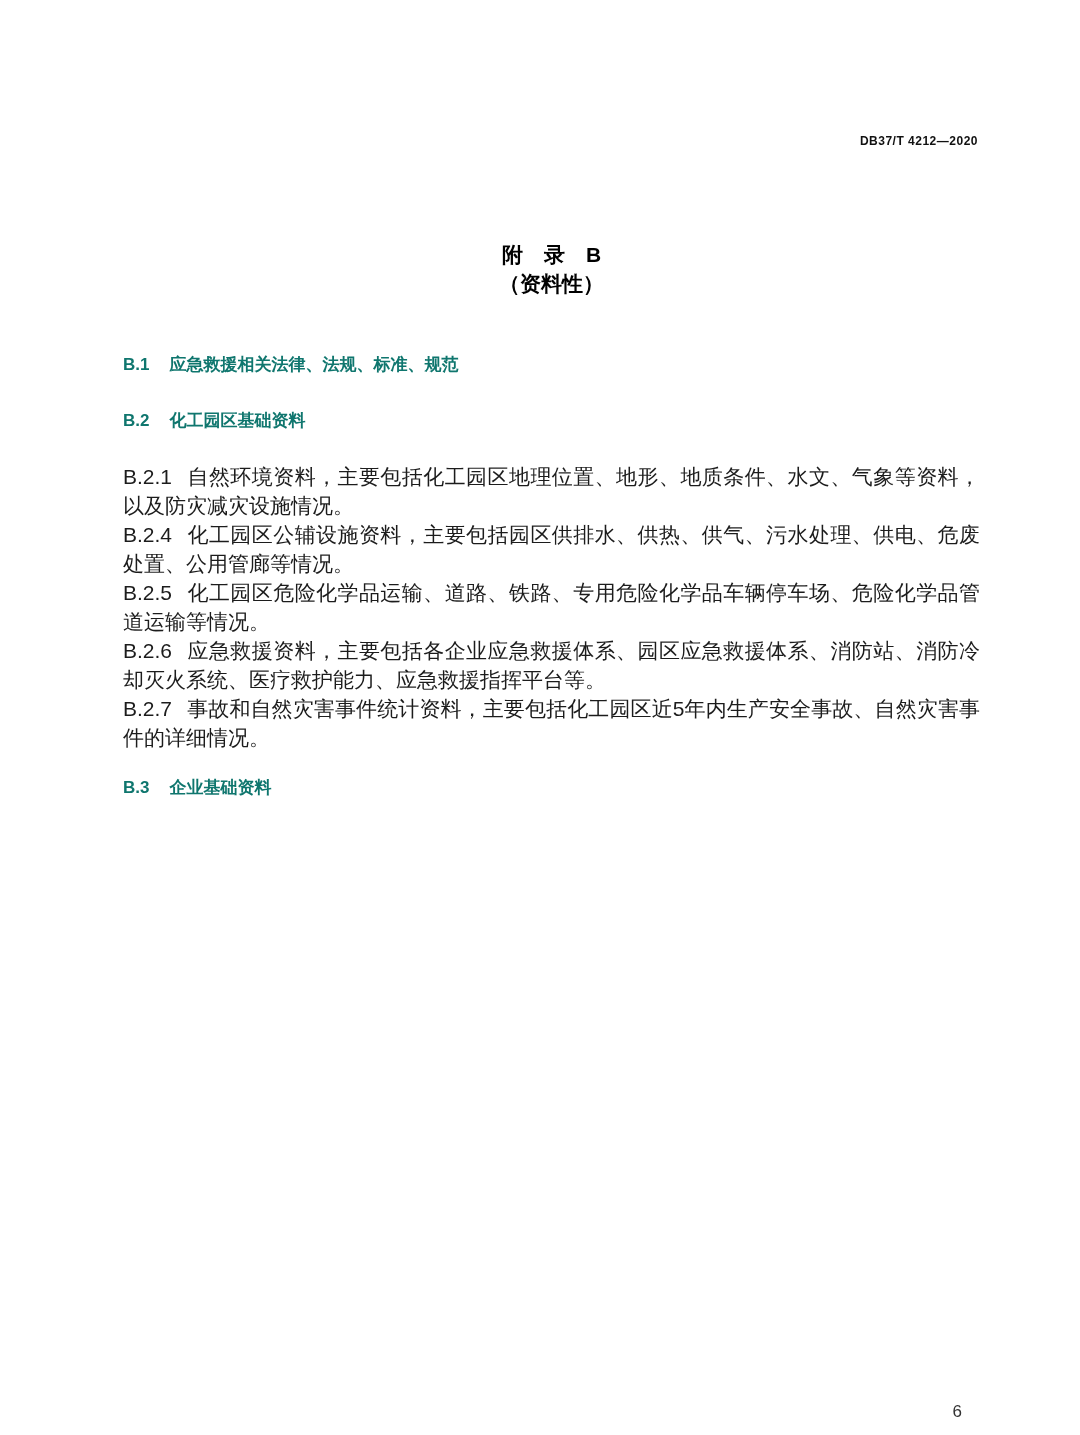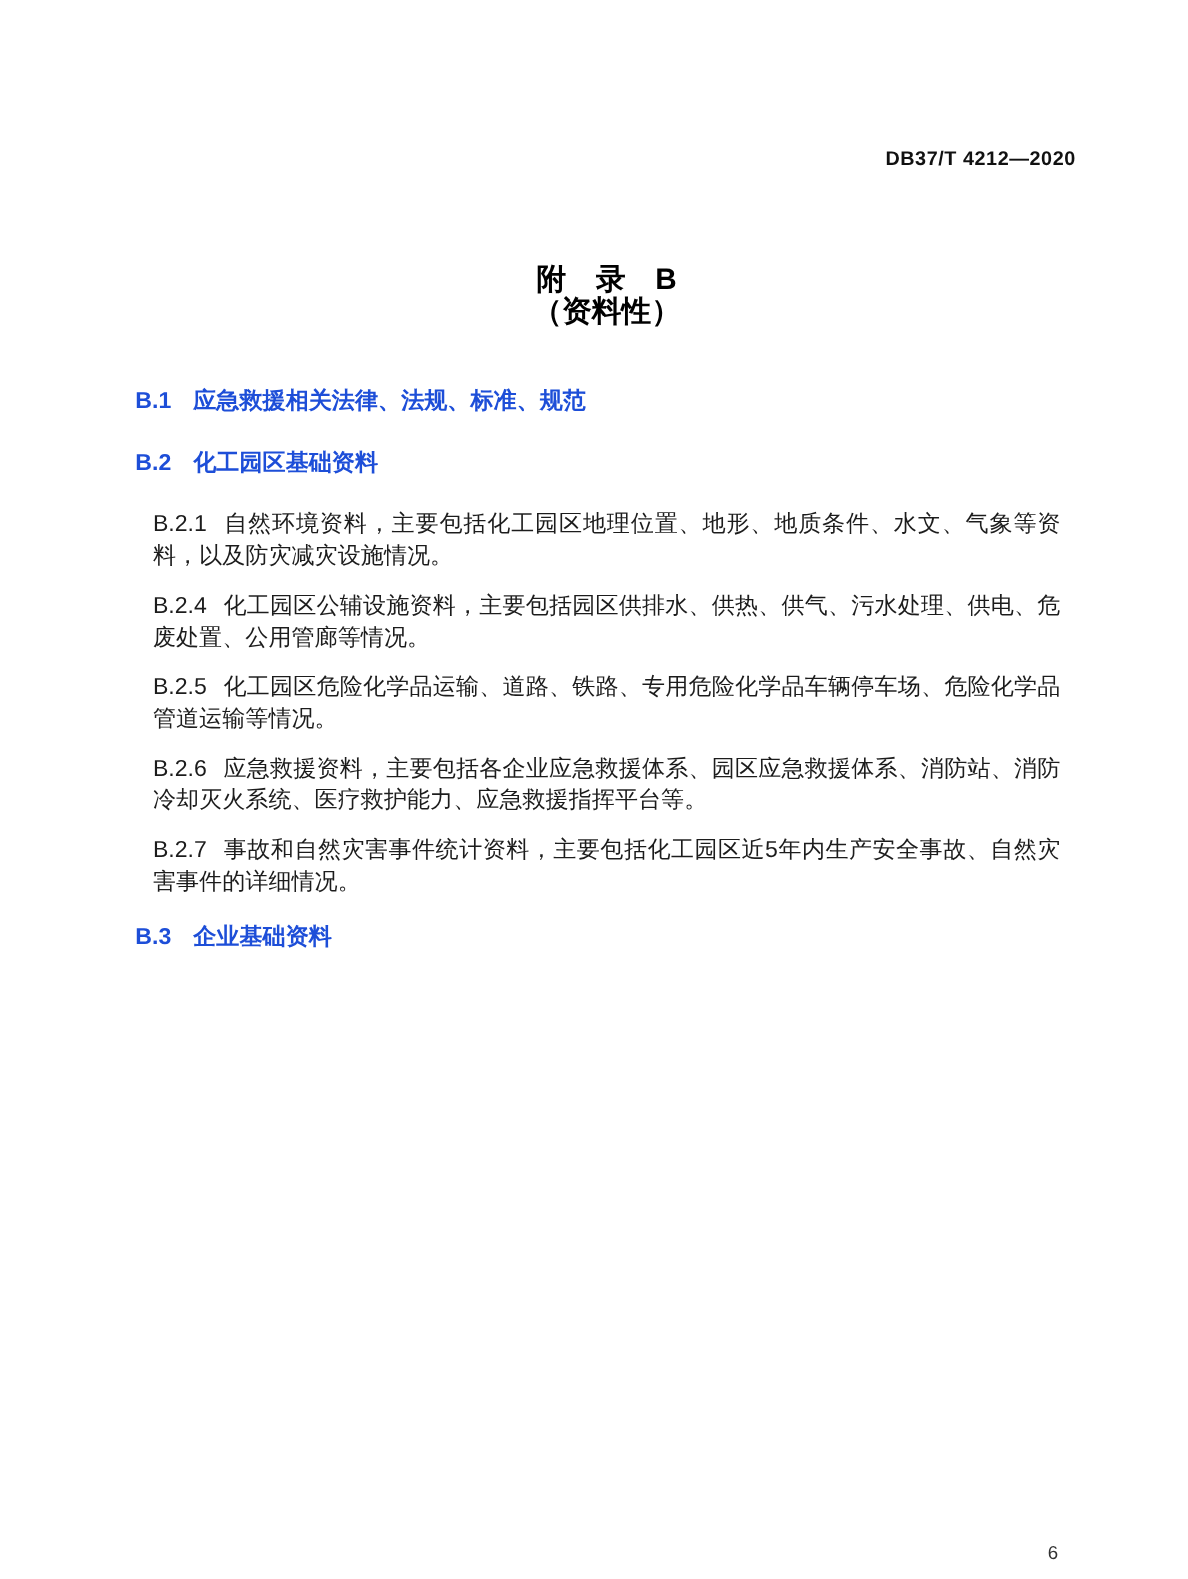--- a/index.html
+++ b/index.html
@@ -13,63 +13,63 @@
     height: 1435px;
     background: #ffffff;
     overflow: hidden;
     font-family: "Liberation Sans", sans-serif;
     color: #1c1c1c;
   }
   .doc-number {
     position: absolute;
     top: 134px;
     right: 102px;
-    font-size: 18px;
+    font-size: 12px;
     font-weight: 600;
     letter-spacing: 0.5px;
     color: #111111;
   }
   .title-block {
     position: absolute;
     top: 240px;
     left: 123px;
     width: 857px;
     text-align: center;
     font-weight: bold;
     color: #000000;
   }
   .title-line {
-    font-size: 27px;
+    font-size: 21px;
     line-height: 29px;
   }
   .content {
     position: absolute;
     top: 350px;
     left: 123px;
     width: 857px;
     font-size: 21px;
     line-height: 29px;
   }
   .sec-heading {
     margin: 0;
-    font-size: 21px;
+    font-size: 17px;
     font-weight: bold;
-    color: #1d4ed8;
+    color: #0f766e;
     line-height: 29px;
   }
   .sec-heading .num {
     display: inline-block;
     margin-right: 20px;
   }
   .mt-sec { margin-top: 27px; }
   .clause-group {
     margin-top: 27px;
   }
   .clause {
-    margin: 16px;
+    margin: 0;
     text-align: justify;
     color: #1c1c1c;
   }
   .clause .cnum {
     display: inline-block;
     margin-right: 15px;
     white-space: nowrap;
   }
   .b3-heading { margin-top: 21px; }
   .b3-group { margin-top: 28px; }

